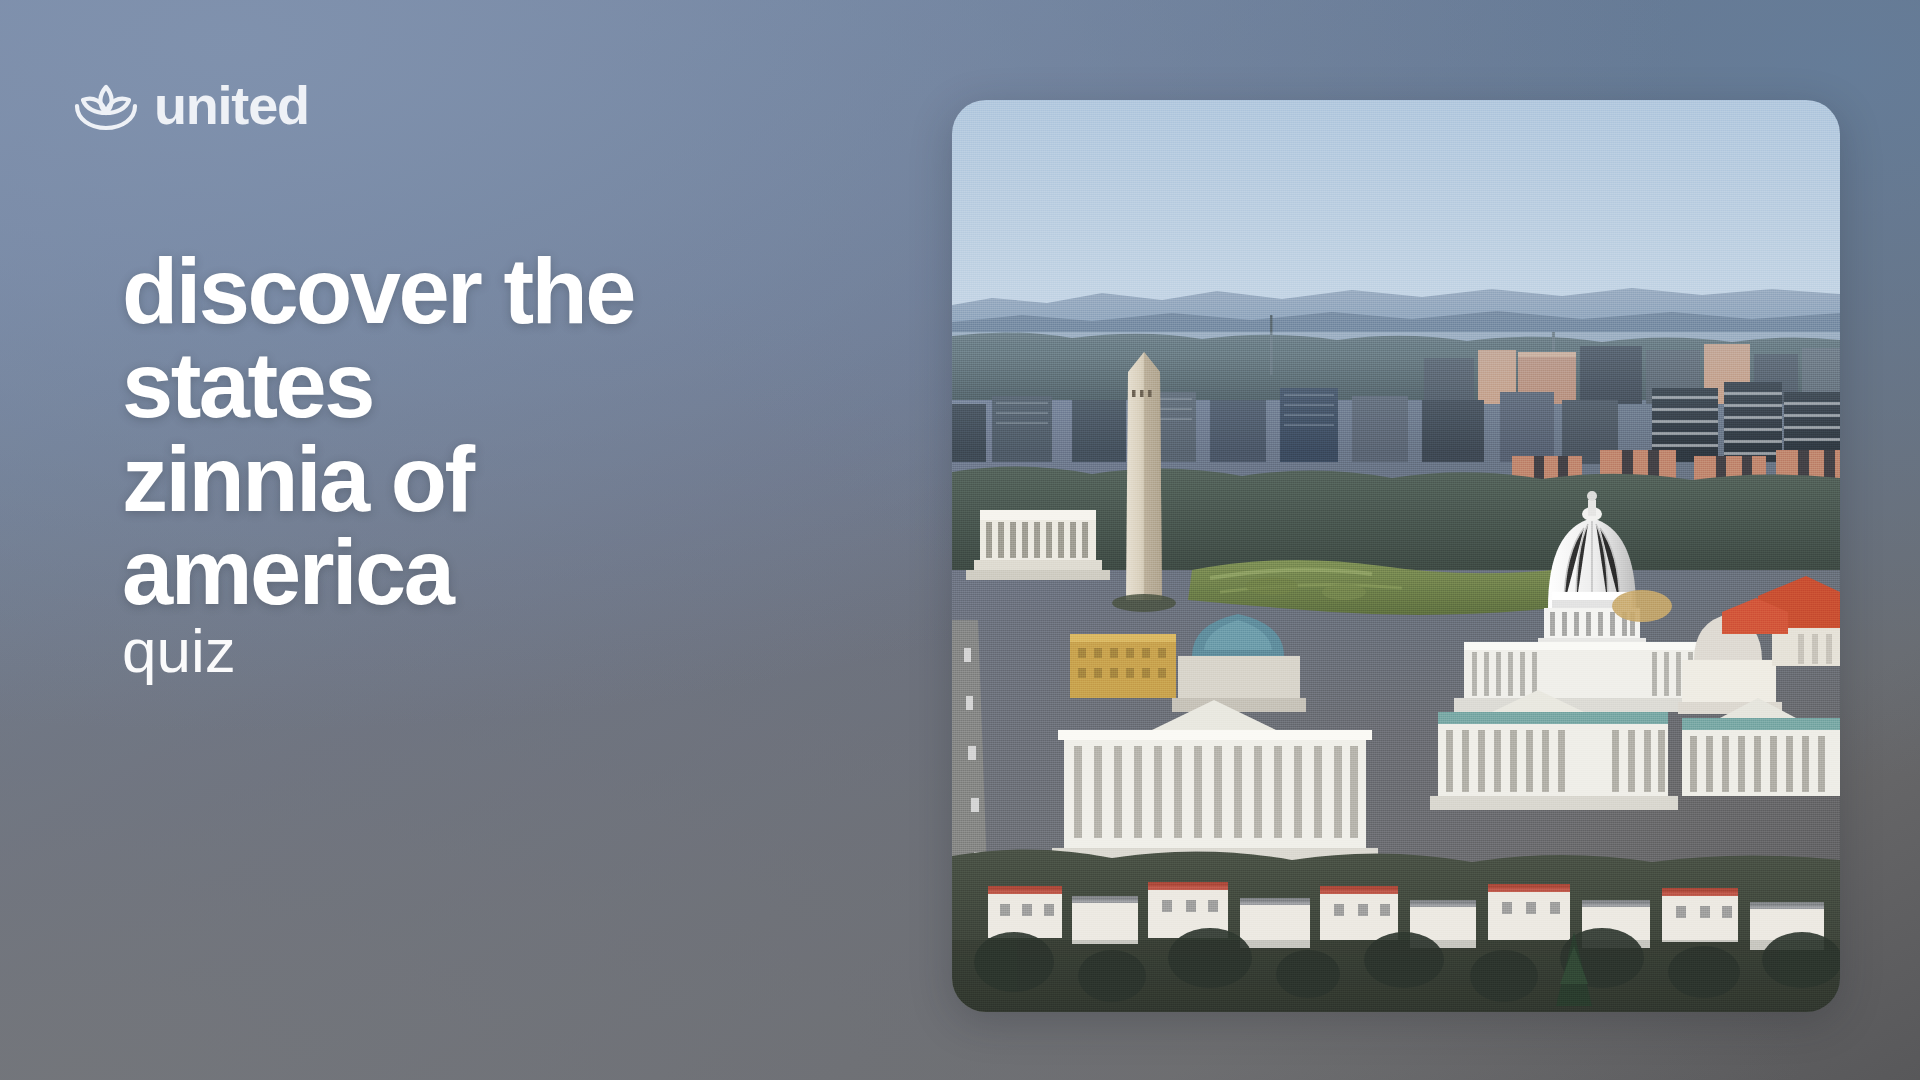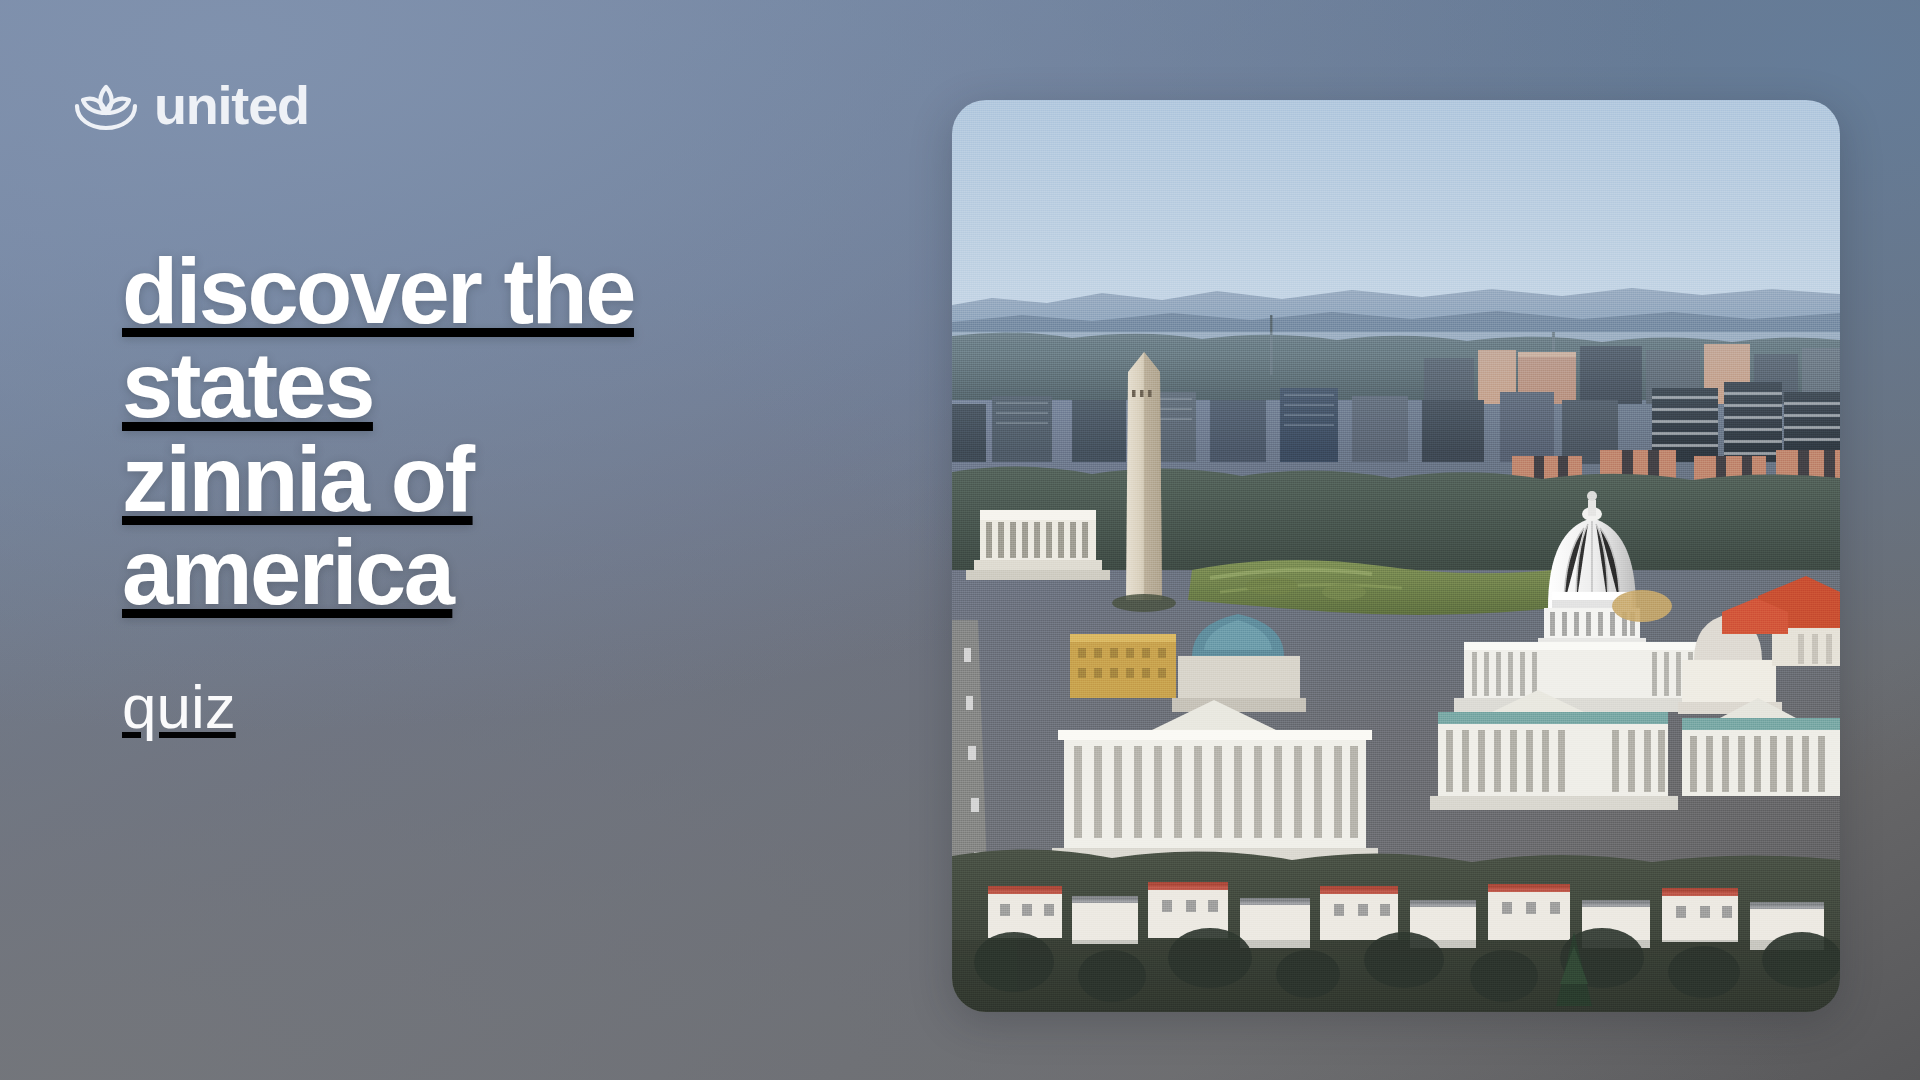--- a/index.html
+++ b/index.html
@@ -20,32 +20,31 @@
     display:flex; align-items:center; gap:14px;
   }
   .brand-mark { width:68px; height:52px; display:block; }
   .brand-word {
     color:#eef1f6; font-size:54px; font-weight:700;
     letter-spacing:-1.2px; line-height:1;
     font-family:"Liberation Sans", sans-serif;
   }
 
   
-  .copy { position:absolute; left:122px; top:245px; width:720px;text-decoration:underline; }
+  .copy { position:absolute; left:122px; top:245px; width:720px; }
   .headline {
     color:#ffffff;
     font-size:92px;
     font-weight:700;
     line-height:1.02;
     letter-spacing:-2.5px;
     text-shadow:0 2px 10px rgba(40,45,55,0.28);
   }
   .headline .ln { display:block; white-space:nowrap; }
   .subtitle {
-    margin-top:56px;
     color:#ffffff;
     font-size:62px;
     font-weight:300;
     letter-spacing:0px;
     line-height:1;
     opacity:0.97;
   }
 
   
   .photo-card {

